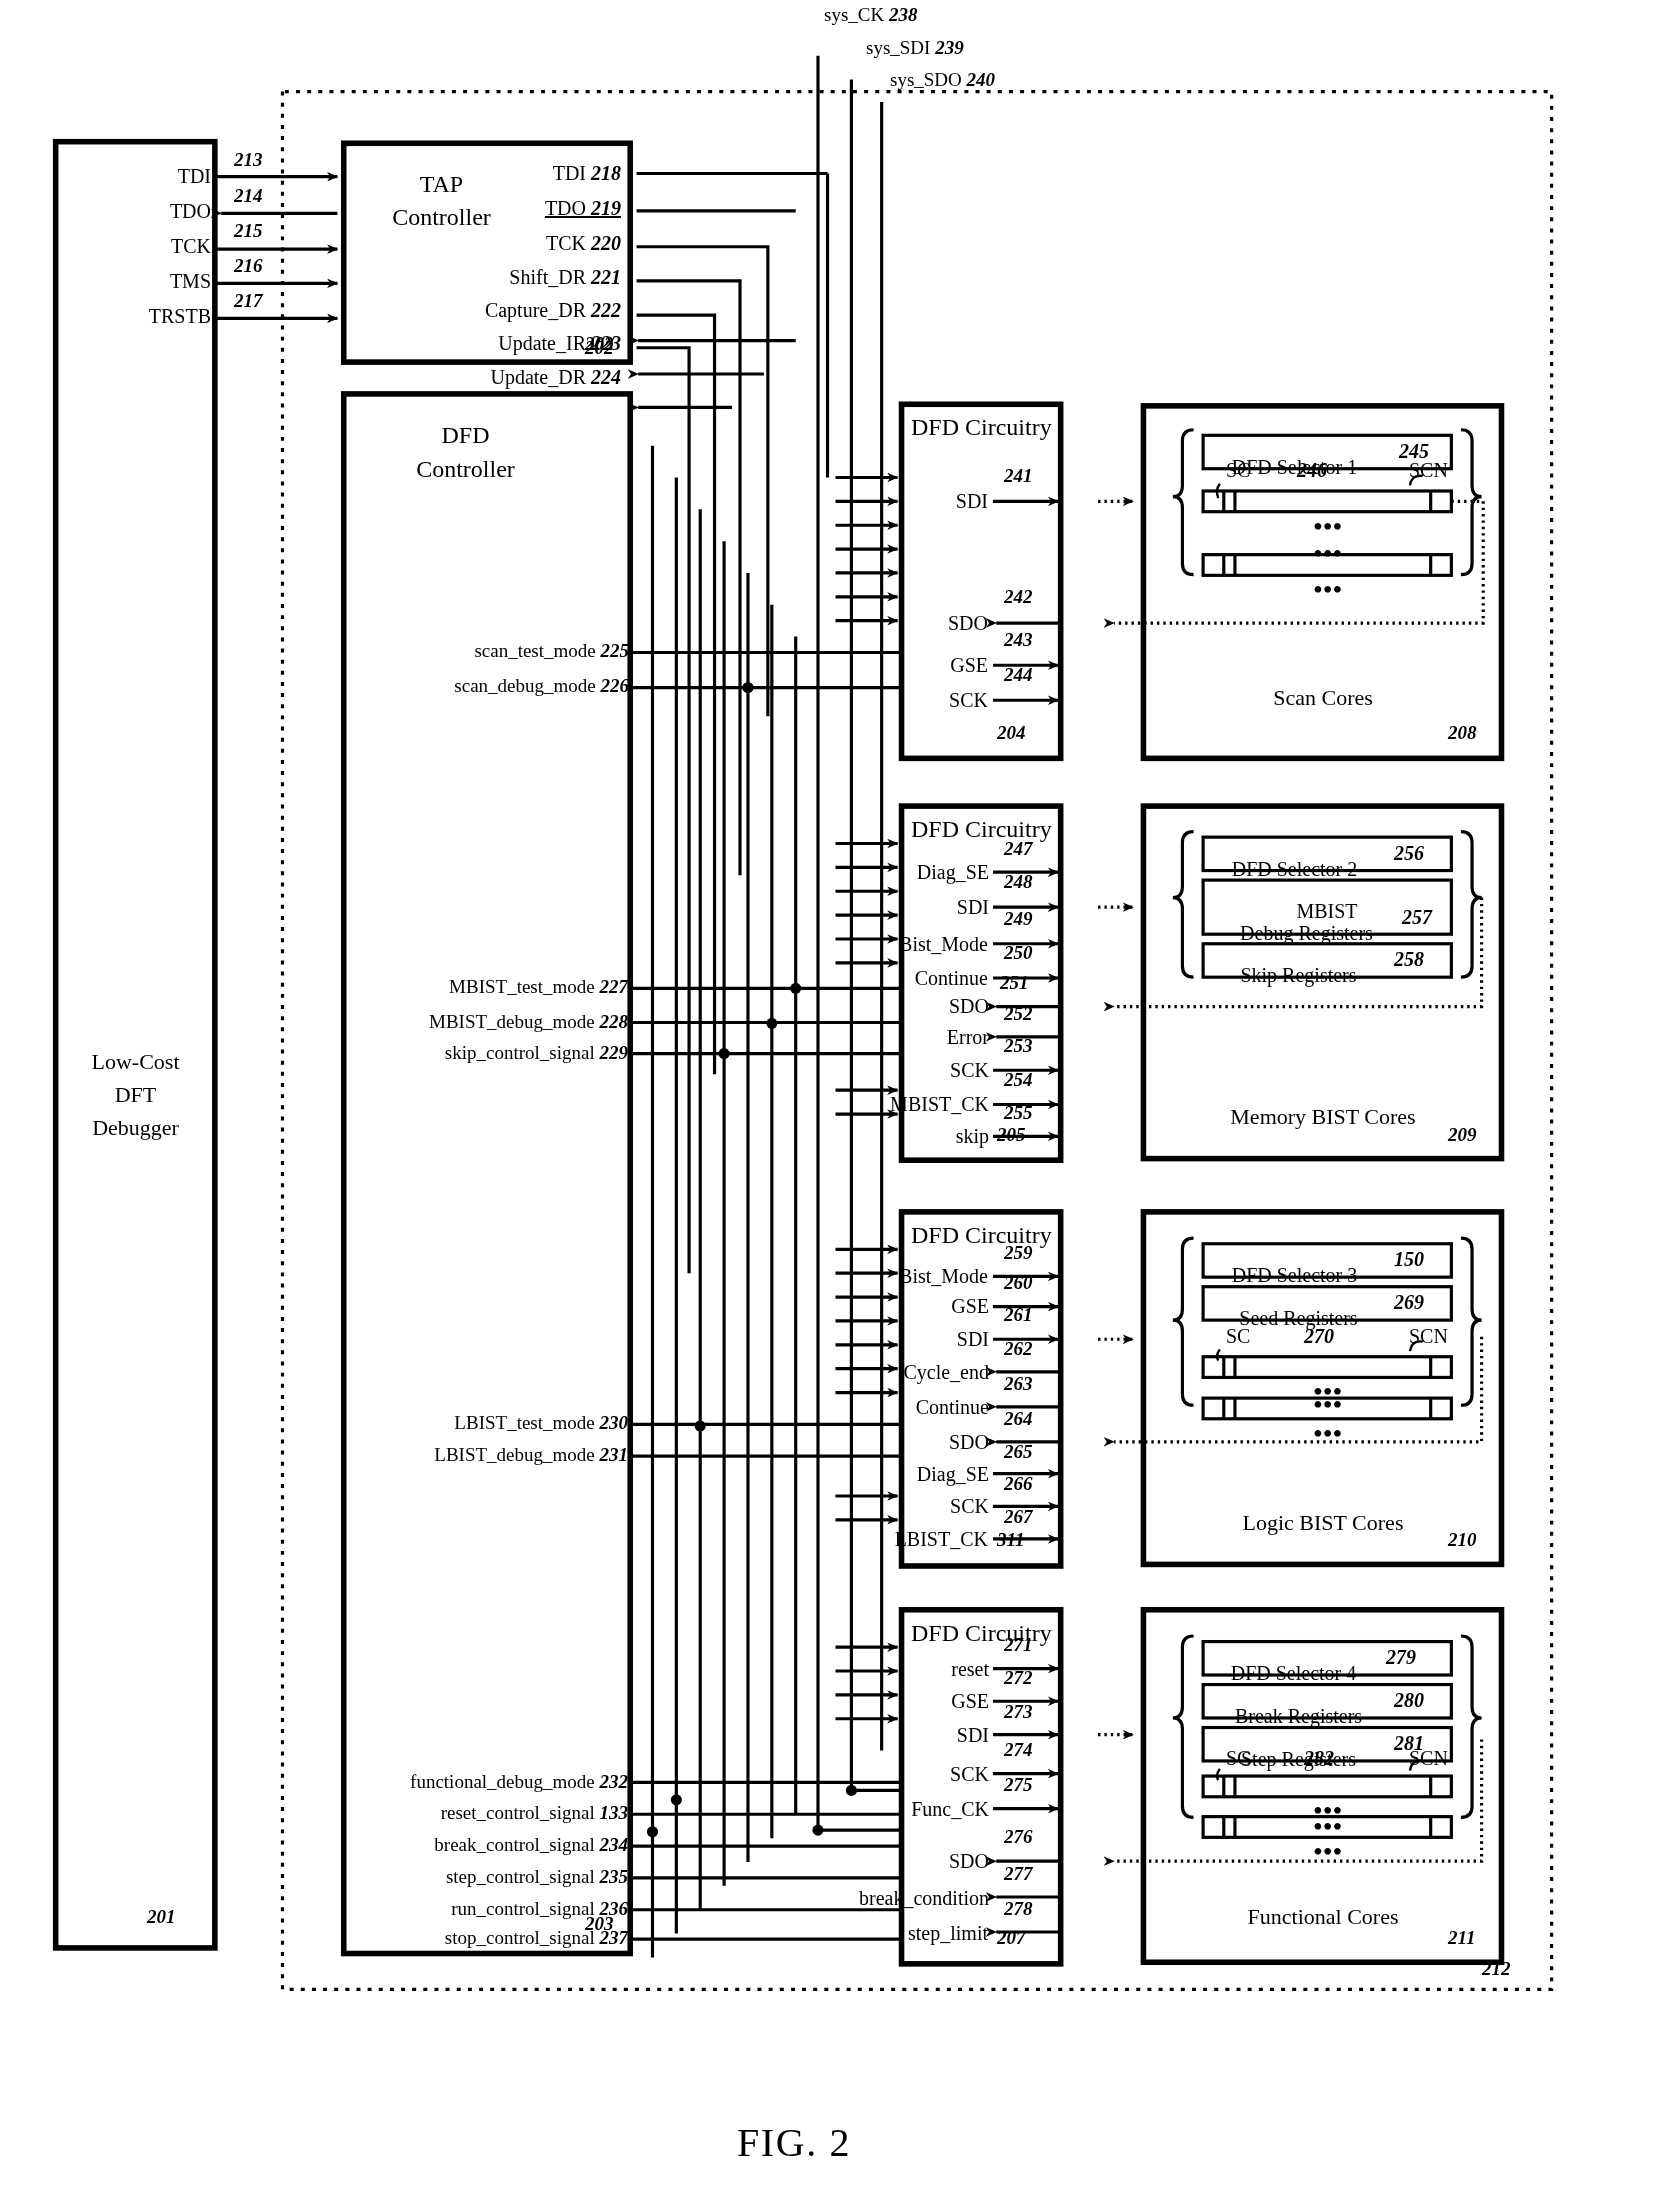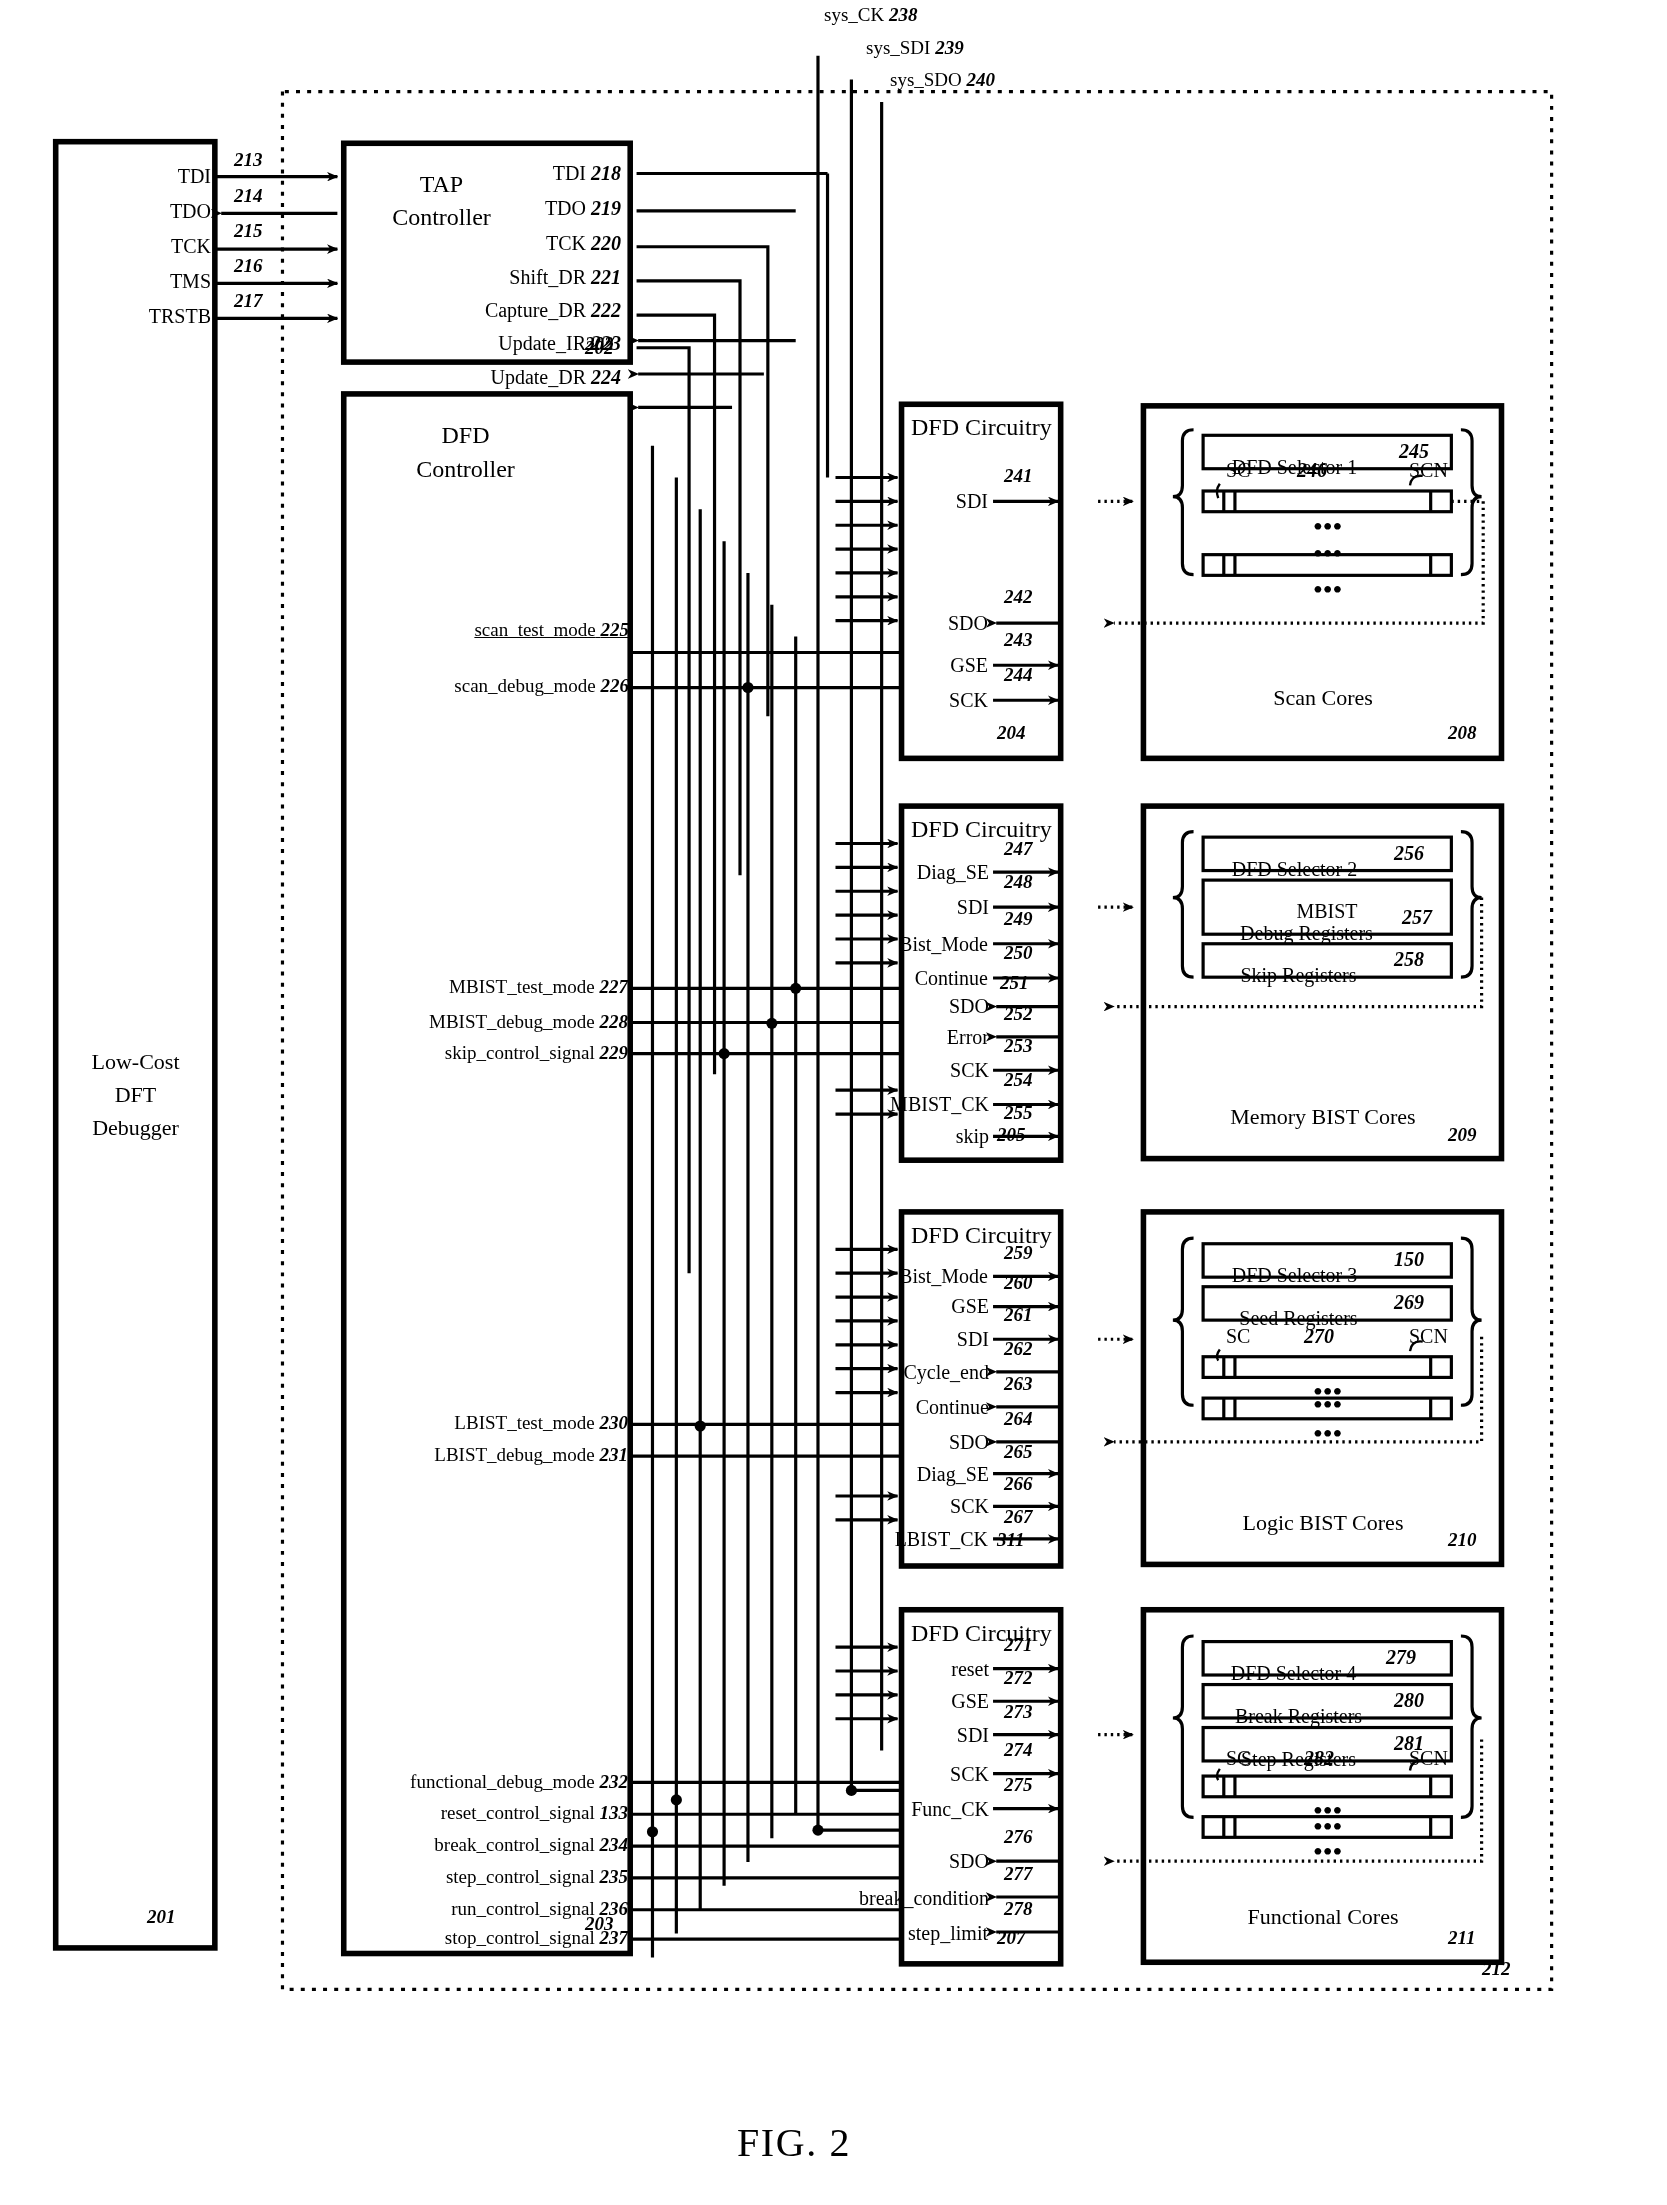--- a/index.html
+++ b/index.html
@@ -277,33 +277,33 @@
   <div class="txt num sig" style="left:234px;top:186px;">214</div>
   <div class="txt num sig" style="left:234px;top:221px;">215</div>
   <div class="txt num sig" style="left:234px;top:256px;">216</div>
   <div class="txt num sig" style="left:234px;top:291px;">217</div>
 
   <div class="txt ttl c" style="left:362px;top:156px;width:159px;">TAP</div>
   <div class="txt ttl c" style="left:344px;top:189px;width:195px;">Controller</div>
   <div class="txt num sig" style="left:585px;top:334px;">202</div>
 
   <div class="txt port r" style="left:382px;top:163px;width:239px;"><span>TDI</span> <span class="num">218</span></div>
-  <div class="txt port r" style="left:382px;top:198px;width:239px;"><span>TDO</span> <span class="num">219</span></div>
+  <div class="txt port r" style="left:382px;top:198px;width:239px;text-decoration:underline;"><span>TDO</span> <span class="num">219</span></div>
   <div class="txt port r" style="left:382px;top:233px;width:239px;"><span>TCK</span> <span class="num">220</span></div>
   <div class="txt port r" style="left:350px;top:267px;width:271px;"><span>Shift_DR</span> <span class="num">221</span></div>
   <div class="txt port r" style="left:350px;top:300px;width:271px;"><span>Capture_DR</span> <span class="num">222</span></div>
   <div class="txt port r" style="left:350px;top:333px;width:271px;"><span>Update_IR</span> <span class="num">223</span></div>
   <div class="txt port r" style="left:350px;top:367px;width:271px;"><span>Update_DR</span> <span class="num">224</span></div>
   <div class="txt num sig" style="left:585px;top:338px;">202</div>
 
   <div class="txt ttl c" style="left:374px;top:407px;width:183px;">DFD</div>
   <div class="txt ttl c" style="left:358px;top:441px;width:215px;">Controller</div>
   <div class="txt num sig" style="left:585px;top:1914px;">203</div>
 
-  <div class="txt sig r" style="left:350px;top:620px;width:279px;text-decoration:underline;"><span>scan_test_mode</span> <span class="num">225</span></div>
+  <div class="txt sig r" style="left:350px;top:641px;width:279px;"><span>scan_test_mode</span> <span class="num">225</span></div>
   <div class="txt sig r" style="left:350px;top:676px;width:279px;"><span>scan_debug_mode</span> <span class="num">226</span></div>
   <div class="txt sig r" style="left:334px;top:977px;width:294px;"><span>MBIST_test_mode</span> <span class="num">227</span></div>
   <div class="txt sig r" style="left:334px;top:1012px;width:294px;"><span>MBIST_debug_mode</span> <span class="num">228</span></div>
   <div class="txt sig r" style="left:334px;top:1043px;width:294px;"><span>skip_control_signal</span> <span class="num">229</span></div>
   <div class="txt sig r" style="left:334px;top:1413px;width:294px;"><span>LBIST_test_mode</span> <span class="num">230</span></div>
   <div class="txt sig r" style="left:334px;top:1445px;width:294px;"><span>LBIST_debug_mode</span> <span class="num">231</span></div>
   <div class="txt sig r" style="left:326px;top:1772px;width:302px;"><span>functional_debug_mode</span> <span class="num">232</span></div>
   <div class="txt sig r" style="left:326px;top:1803px;width:302px;"><span>reset_control_signal</span> <span class="num">133</span></div>
   <div class="txt sig r" style="left:326px;top:1835px;width:302px;"><span>break_control_signal</span> <span class="num">234</span></div>
   <div class="txt sig r" style="left:326px;top:1867px;width:302px;"><span>step_control_signal</span> <span class="num">235</span></div>

